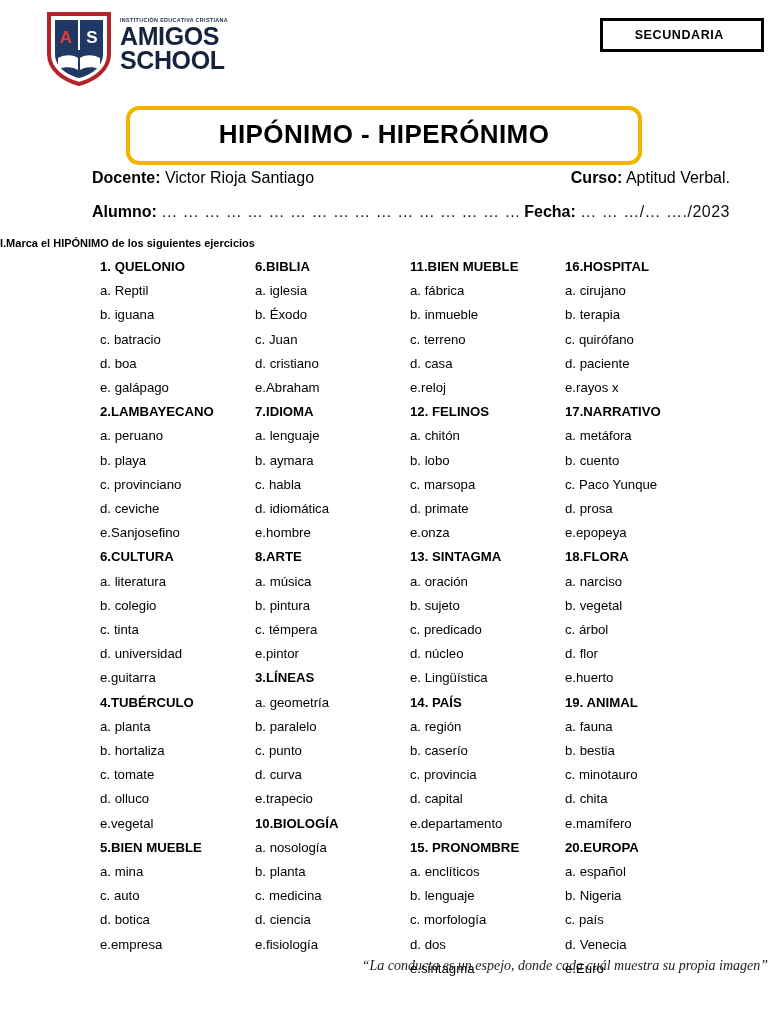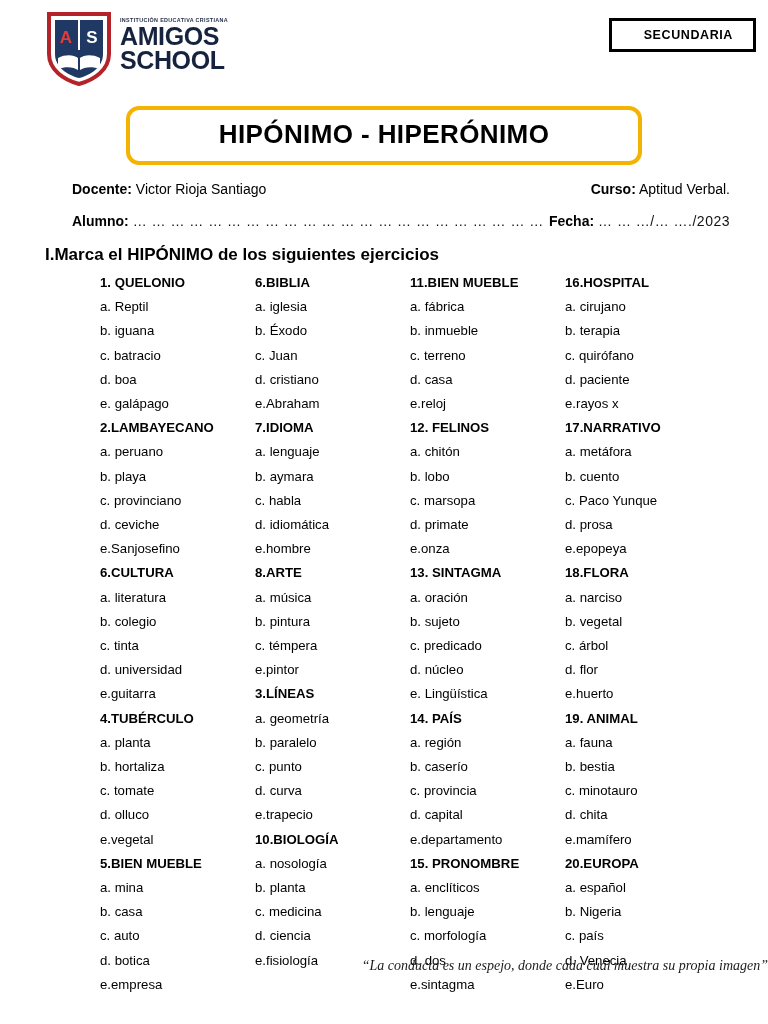--- a/index.html
+++ b/index.html
@@ -58,24 +58,24 @@
   .logo-main {
     font-size: 25px;
     font-weight: bold;
     color: #16233f;
     letter-spacing: -0.4px;
     line-height: 0.96;
   }
 
   .secundaria-box {
     position: absolute;
-    right: 12px;
+    right: 4px;
     top: 18px;
     border: 3px solid #000000;
-    padding: 7px 20px 7px 32px;
+    padding: 7px 37px 7px 32px;
     font-size: 12.5px;
     font-weight: bold;
     letter-spacing: 0.6px;
     background: #ffffff;
     text-align: center;
   }
 
   
   .title-wrap {
     display: flex;
@@ -93,44 +93,43 @@
     box-shadow: 0 0 0 1px #ffffff inset;
   }
   .title-box .title-text {
     font-size: 26px;
     font-weight: bold;
     letter-spacing: 0.4px;
   }
 
   
   .meta {
-    margin-top: 16px;
-    padding: 0 38px 0 72px;
-    font-size: 14px;
+    margin-top: 4px;
+    padding: 0 38px 0 92px;
+    font-size: 16px;
   }
   .meta-row {
     display: flex;
     justify-content: space-between;
     align-items: baseline;
     margin-bottom: 16px;
   }
   .meta-left, .meta-right { white-space: nowrap; }
   .meta b { font-weight: bold; }
   .dots {
     letter-spacing: 0.5px;
     color: #111;
   }
   .meta-row.second .meta-left { flex: 1 1 auto; overflow: hidden; }
   .meta-row.second .meta-right { padding-left: 6px; }
 
   
   .instruction {
     margin: 2px 0 6px 0;
-    padding-left: 45px;
-    font-size: 17px;
+    font-size: 11px;
     font-weight: bold;
   }
 
   
   .columns {
     display: flex;
     padding-left: 80px;
     padding-right: 20px;
     margin-top: 6px;
     margin-left: 20px;
@@ -251,21 +250,20 @@
       <div class="opt">d. universidad</div>
       <div class="opt">e.guitarra</div>
       <div class="q-title">4.TUBÉRCULO</div>
       <div class="opt">a. planta</div>
       <div class="opt">b. hortaliza</div>
       <div class="opt">c. tomate</div>
       <div class="opt">d. olluco</div>
       <div class="opt">e.vegetal</div>
       <div class="q-title">5.BIEN MUEBLE</div>
       <div class="opt">a. mina</div>
-      <div class="opt">b. casa</div>
       <div class="opt">c. auto</div>
       <div class="opt">d. botica</div>
       <div class="opt">e.empresa</div>
     </div>
 
     <div class="col">
       <div class="q-title">6.BIBLIA</div>
       <div class="opt">a. iglesia</div>
       <div class="opt">b. Éxodo</div>
       <div class="opt">c. Juan</div>

